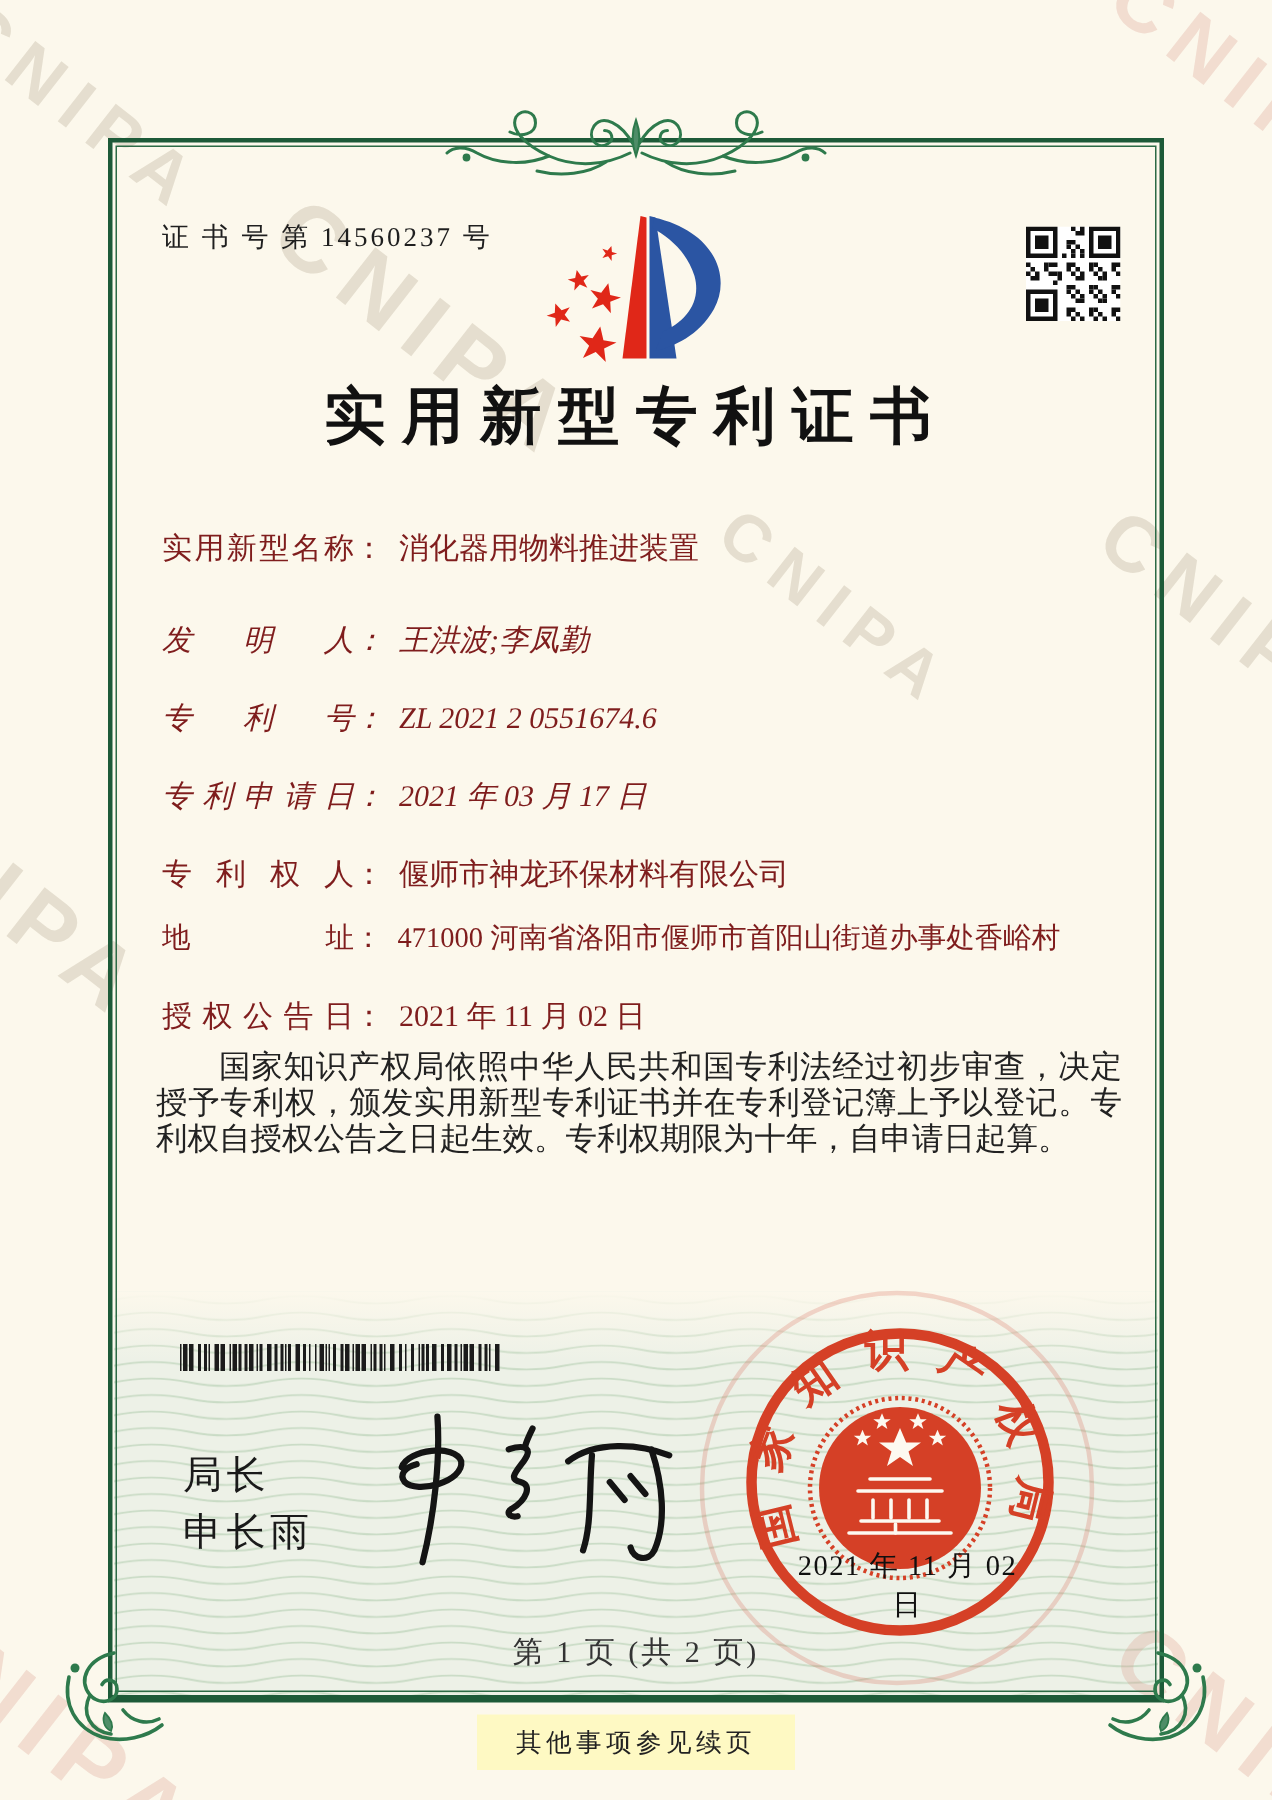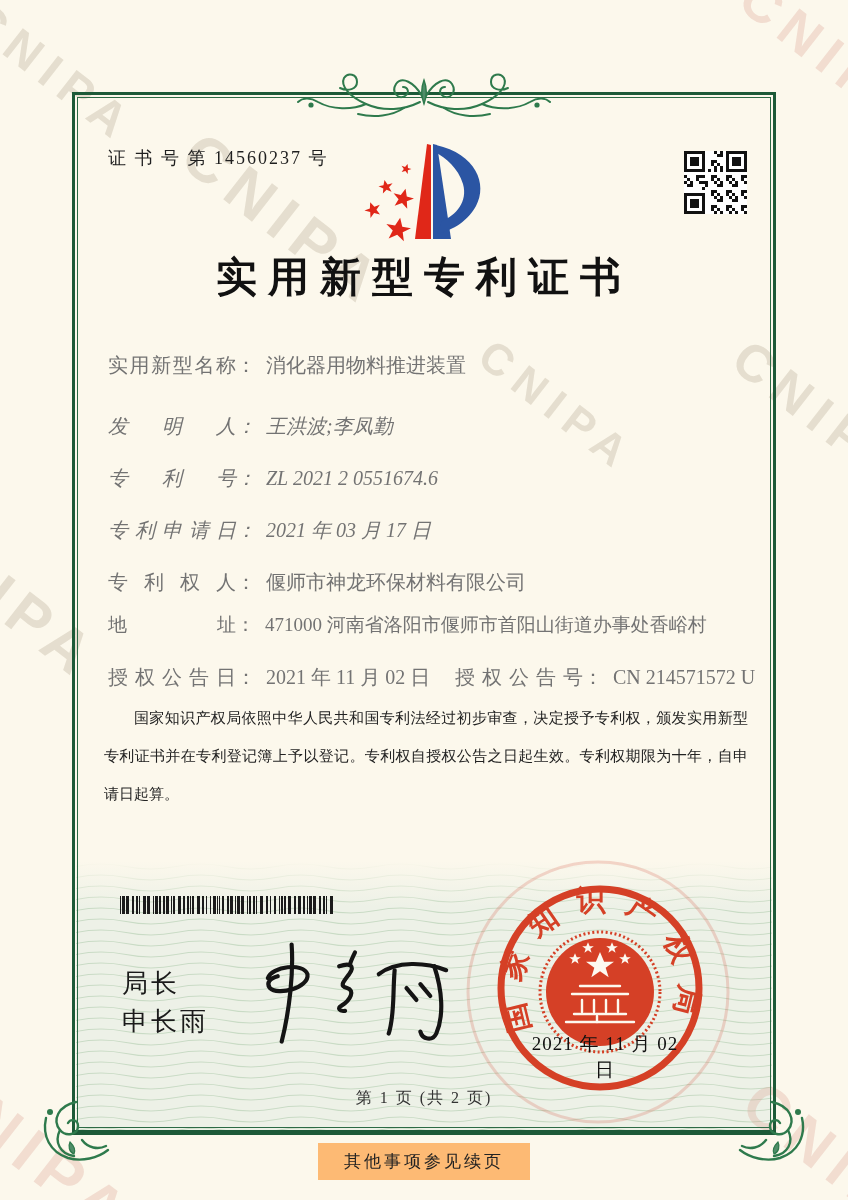--- a/index.html
+++ b/index.html
@@ -21,34 +21,34 @@
   .band{position:absolute;left:76px;top:861px;width:696px;height:272px;background:#edf1e7;z-index:1;}
   .band-fade{position:absolute;left:0;top:0;width:100%;height:46px;
              background:linear-gradient(180deg,#fcf8ec 0%,rgba(252,248,236,0) 100%);}
 
   .abs{position:absolute;z-index:4;}
   .txt{color:#1f1f1f;text-align:center;}
 
   .cert-no{left:108px;top:146px;font-size:18px;letter-spacing:2px;}
   .title{left:0;right:0;top:250px;text-align:center;font-size:41px;font-weight:bold;letter-spacing:11px;color:#111;}
 
-  .row{left:108px;font-size:20px;white-space:nowrap;color:#737373;}
+  .row{left:108px;font-size:20px;white-space:nowrap;color:#7f1d1d;}
   .flabel{display:inline-block;width:128px;text-align:justify;text-align-last:justify;text-justify:inter-character;vertical-align:bottom;}
   .fvalue{margin-left:10px;}
   .row2{left:455px;}
 
-  .body-text{left:104px;top:699px;width:644px;font-size:15px;line-height:38px;text-align:justify;color:#222;}
+  .body-text{left:104px;top:699px;width:644px;font-size:21px;line-height:24px;text-align:justify;color:#222;}
   .body-text p{margin:0;text-indent:2em;}
 
   .signer{left:122px;font-size:26px;letter-spacing:3px;color:#1a1a1a;}
 
   .seal-date{left:520px;top:1031px;width:170px;text-align:center;font-size:19px;letter-spacing:1px;color:#101010;z-index:5;}
 
-  .page-num{left:0;right:0;top:1088px;text-align:center;font-size:16px;letter-spacing:2px;color:#333;}
-  .note{left:50%;transform:translateX(-50%);top:1143px;background:#fdba74;padding:7px 26px;
+  .page-num{left:0;right:0;top:1088px;text-align:center;font-size:20px;letter-spacing:2px;color:#333;}
+  .note{left:50%;transform:translateX(-50%);top:1143px;background:#fef9c3;padding:7px 26px;
         font-size:17px;letter-spacing:3px;color:#222;z-index:4;white-space:nowrap;}
   svg{display:block;}
 </style>
 </head>
 <body>
 
 <div class="page">
 
   <div class="wm" style="left:-8px;top:-10px;font-size:48px;">CNIPA</div>
   <div class="wm pink" style="left:766px;top:-34px;font-size:54px;">CNIPA</div>
@@ -243,23 +243,20 @@
   </div>
   <div class="abs row" style="top:569px;">
     <span class="flabel">专利权人</span><span>：</span><span class="fvalue">偃师市神龙环保材料有限公司</span>
   </div>
   <div class="abs row" style="top:612px;font-size:19px;">
     <span class="flabel">地址</span><span>：</span><span class="fvalue">471000  河南省洛阳市偃师市首阳山街道办事处香峪村</span>
   </div>
   <div class="abs row" style="top:664px;">
     <span class="flabel">授权公告日</span><span>：</span><span class="fvalue">2021 年 11 月 02 日</span>
   </div>
-  <div class="abs row row2" style="top:664px;">
-    <span class="flabel">授权公告号</span><span>：</span><span class="fvalue">CN 214571572 U</span>
-  </div>
 
   <div class="abs body-text">
     <p>国家知识产权局依照中华人民共和国专利法经过初步审查，决定授予专利权，颁发实用新型专利证书并在专利登记簿上予以登记。专利权自授权公告之日起生效。专利权期限为十年，自申请日起算。</p>
   </div>
 
   <svg class="abs" id="barcode" style="left:120px;top:896px;" width="218" height="18" viewBox="0 0 218 18">
       <rect x="0" y="0" width="1" height="18" fill="#1b1b1b"></rect>
       <rect x="2" y="0" width="3" height="18" fill="#1b1b1b"></rect>
       <rect x="6" y="0" width="3" height="18" fill="#1b1b1b"></rect>
       <rect x="12" y="0" width="2" height="18" fill="#1b1b1b"></rect>

